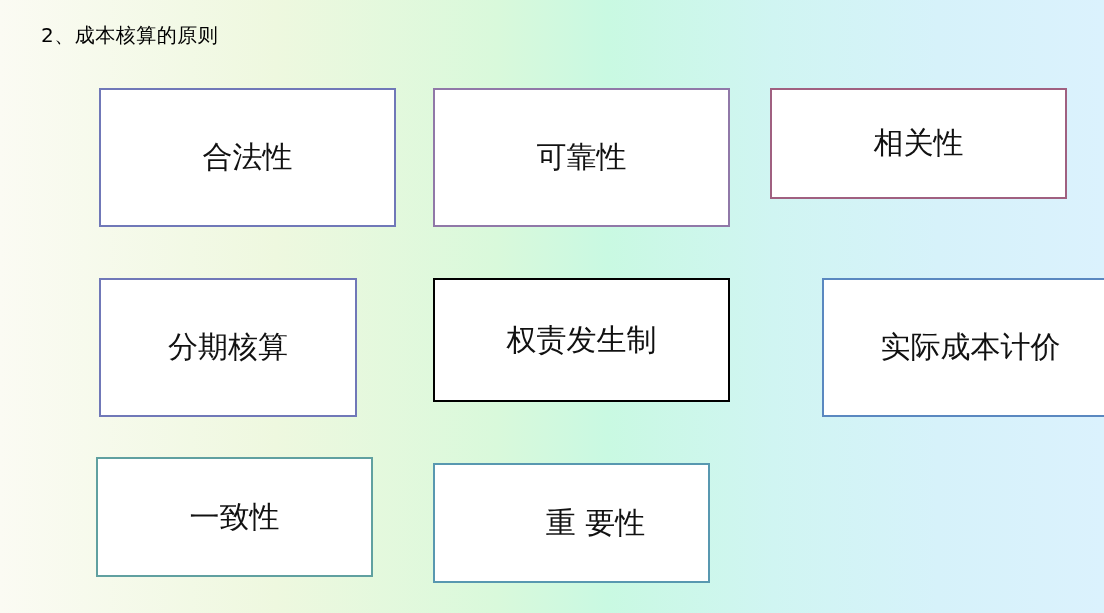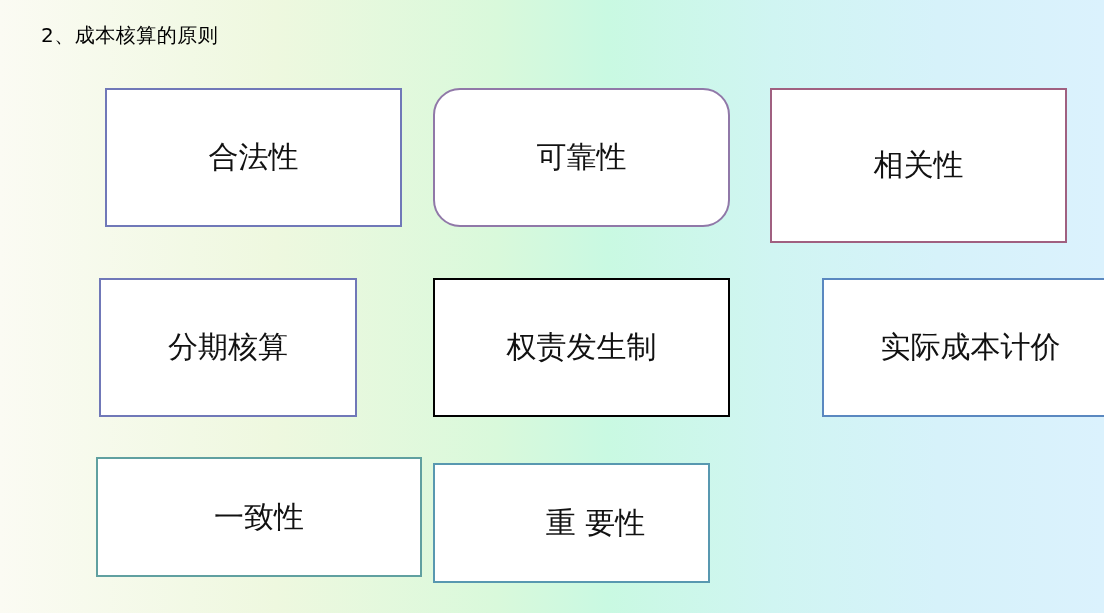--- a/index.html
+++ b/index.html
@@ -17,43 +17,43 @@
     border: 2px solid #7078b8;
     display: flex; align-items: center; justify-content: center;
     font-size: 30px; color: #111;
   }
 </style>
 </head>
 <body>
 
 <div class="title">2、成本核算的原则</div>
 
-<div class="box" style="left:105px; top:88px; width:297px; height:139px; border-color:#7078b8;">
+<div class="box" style="left:99px; top:88px; width:297px; height:139px; border-color:#7078b8;">
   <span>合法性</span>
 </div>
 
-<div class="box" style="left:433px; top:88px; width:297px; height:139px; border-color:#9078a8;border-radius:27px;">
+<div class="box" style="left:433px; top:88px; width:297px; height:139px; border-color:#9078a8;">
   <span>可靠性</span>
 </div>
 
-<div class="box" style="left:770px; top:88px; width:297px; height:155px; border-color:#a06080;">
+<div class="box" style="left:770px; top:88px; width:297px; height:111px; border-color:#a06080;">
   <span>相关性</span>
 </div>
 
 <div class="box" style="left:99px; top:278px; width:258px; height:139px; border-color:#7078b8;">
   <span>分期核算</span>
 </div>
 
-<div class="box" style="left:433px; top:278px; width:297px; height:139px; border-color:#000000;">
+<div class="box" style="left:433px; top:278px; width:297px; height:124px; border-color:#000000;">
   <span>权责发生制</span>
 </div>
 
 <div class="box" style="left:774px; top:278px; width:297px; height:139px; border-color:#5a88c0;margin-left:48px;">
   <span>实际成本计价</span>
 </div>
 
-<div class="box" style="left:96px; top:457px; width:326px; height:120px; border-color:#60a0a0;">
+<div class="box" style="left:96px; top:457px; width:277px; height:120px; border-color:#60a0a0;">
   <span>一致性</span>
 </div>
 
 <div class="box" style="left:433px; top:463px; width:277px; height:120px; border-color:#5898b0;">
   <span style="white-space:pre;margin-left:48px;">重 要性</span>
 </div>
 
 </body></html>

